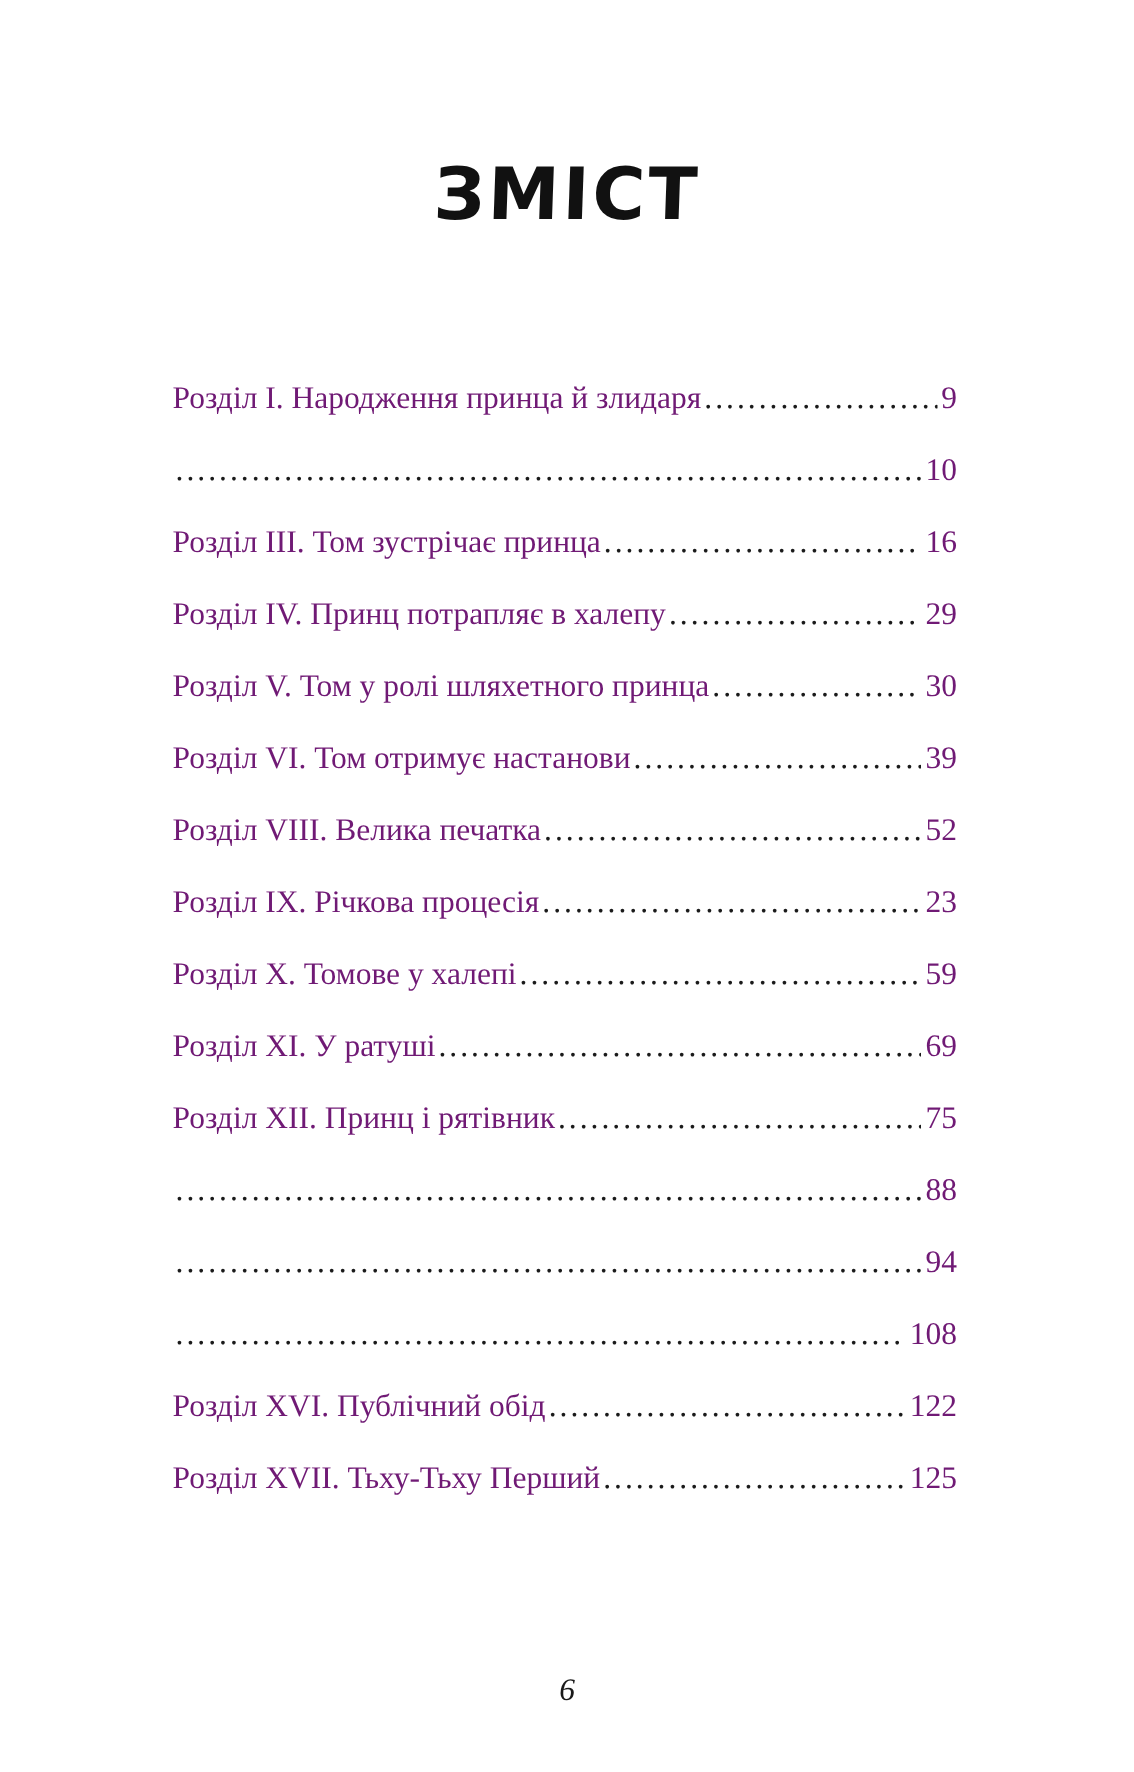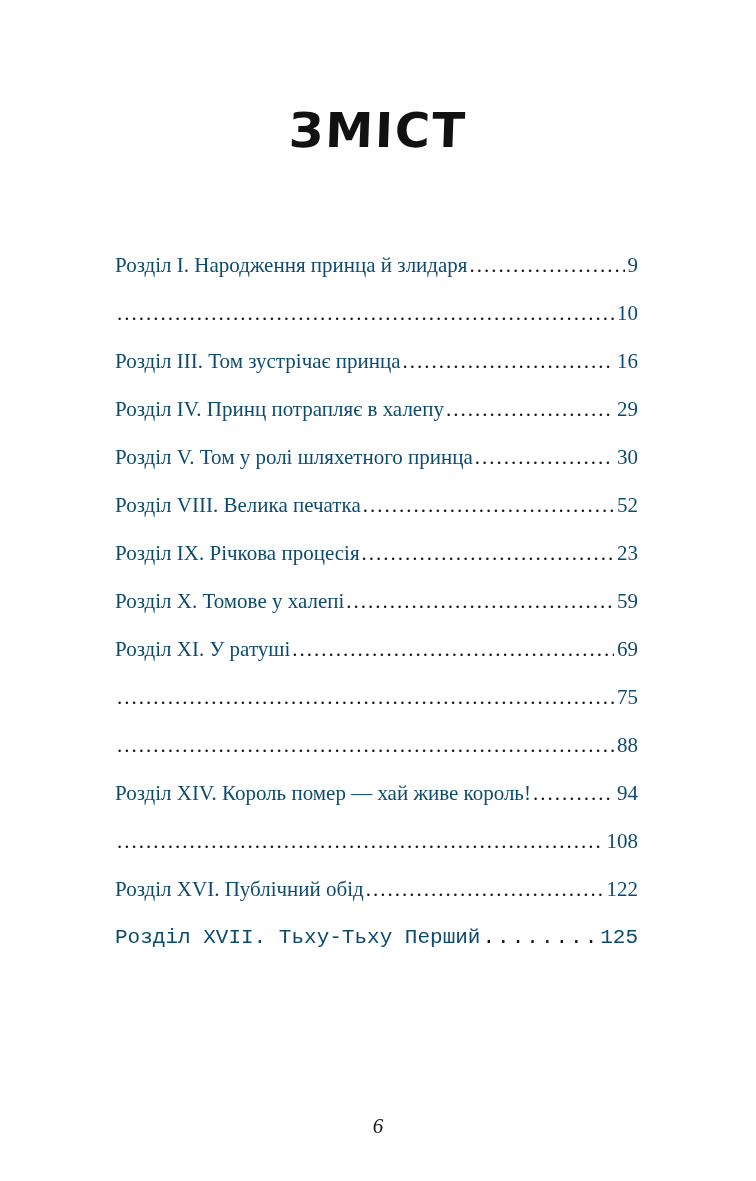--- a/index.html
+++ b/index.html
@@ -30,25 +30,24 @@
   }
   .toc {
     margin: 98px 118px 0 115px;
   }
   .toc-row {
     display: flex;
     align-items: baseline;
     font-size: 21px;
     line-height: 21px;
     margin-bottom: 27px;
-    color: #0c4a6e;
+    color: #701a75;
   }
   .toc-row:last-child {
     margin-bottom: 0;
-    font-family: Liberation Mono, monospace;
   }
   .toc-label {
     white-space: nowrap;
     flex: 0 0 auto;
   }
   .leader {
     flex: 1 1 auto;
     overflow: hidden;
     white-space: nowrap;
     margin: 0 3px 0 2px;
@@ -106,20 +105,25 @@
     <span class="leader"></span>
     <span class="toc-page">29</span>
   </div>
 
   <div class="toc-row">
     <span class="toc-label">Розділ V. Том у ролі шляхетного принца</span>
     <span class="leader"></span>
     <span class="toc-page">30</span>
   </div>
 
+  <div class="toc-row">
+    <span class="toc-label">Розділ VI. Том отримує настанови</span>
+    <span class="leader"></span>
+    <span class="toc-page">39</span>
+  </div>
 
 
   <div class="toc-row">
     <span class="toc-label">Розділ VIII. Велика печатка</span>
     <span class="leader"></span>
     <span class="toc-page">52</span>
   </div>
 
   <div class="toc-row">
     <span class="toc-label">Розділ IX. Річкова процесія</span>
@@ -133,31 +137,31 @@
     <span class="toc-page">59</span>
   </div>
 
   <div class="toc-row">
     <span class="toc-label">Розділ XI. У ратуші</span>
     <span class="leader"></span>
     <span class="toc-page">69</span>
   </div>
 
   <div class="toc-row">
+    <span class="toc-label">Розділ XII. Принц і рятівник</span>
     <span class="leader"></span>
     <span class="toc-page">75</span>
   </div>
 
   <div class="toc-row">
     <span class="leader"></span>
     <span class="toc-page">88</span>
   </div>
 
   <div class="toc-row">
-    <span class="toc-label">Розділ XIV. Король помер — хай живе король!</span>
     <span class="leader"></span>
     <span class="toc-page">94</span>
   </div>
 
   <div class="toc-row">
     <span class="leader"></span>
     <span class="toc-page">108</span>
   </div>
 
   <div class="toc-row">

